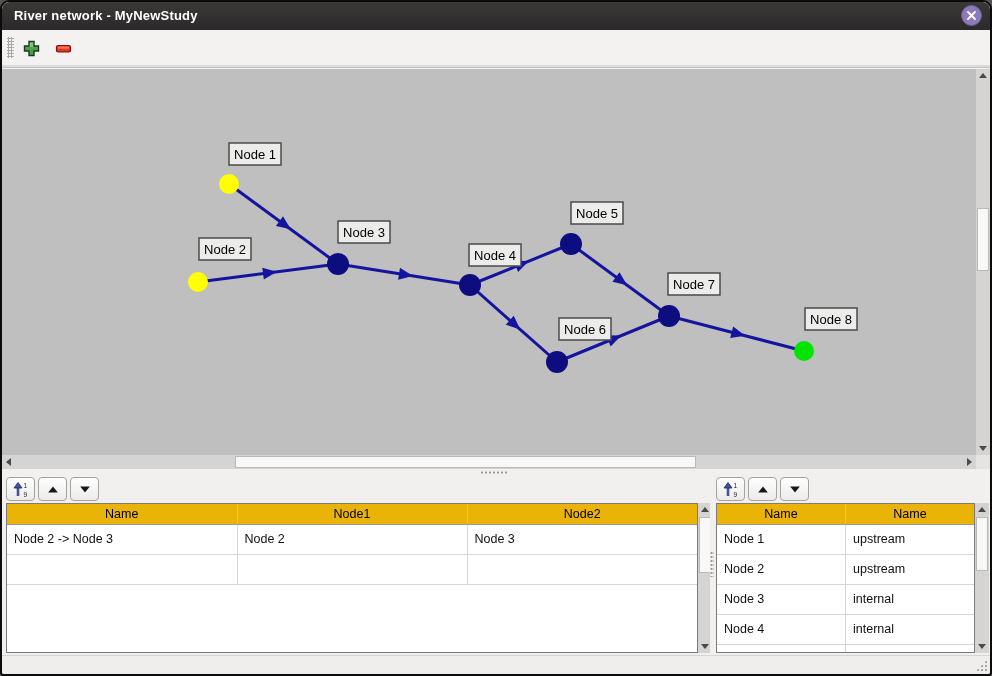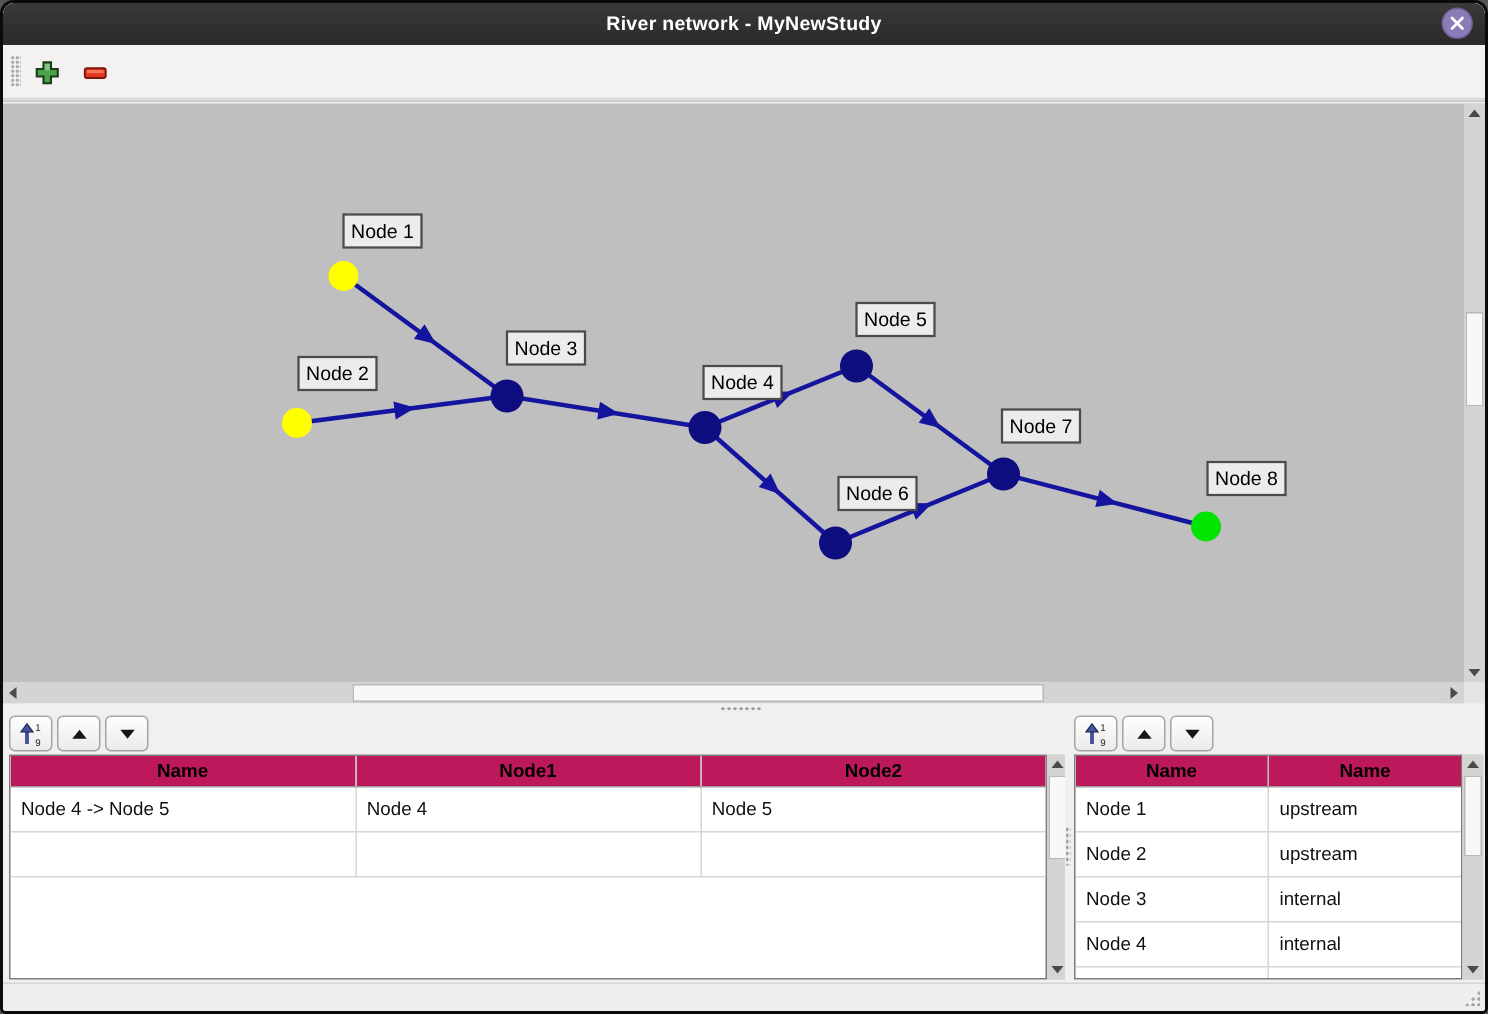--- a/index.html
+++ b/index.html
@@ -9,21 +9,21 @@
     background:#f1f0ef; border:2px solid #0b0b0b;
     border-radius:9px 9px 4px 4px; overflow:hidden;
   }
   
   #titlebar {
     position:absolute; top:0; left:0; right:0; height:28px;
     background:linear-gradient(#3b3938,#2b2929);
     border-radius:7px 7px 0 0;
   }
   #title-text {
-    position:absolute; left:0; right:0; top:6px; text-align:center;
+    position:absolute; left:12px; right:0; top:6px; text-align:left;
     color:#fff; font-size:13px; font-weight:bold; letter-spacing:.2px;
   }
   #close-button {
     position:absolute; right:8px; top:3px; width:21px; height:21px;
     border-radius:50%; background:#8d7ab8; border:1px solid #6e5d96;
     display:flex; align-items:center; justify-content:center; cursor:default;
   }
   #close-button svg { display:block; }
   
   #main-toolbar {
@@ -89,22 +89,22 @@
   .btn-1 { left:2px; } .btn-2 { left:34px; } .btn-3 { left:66px; }
   
   .table-wrap {
     position:absolute; top:28px; left:2px; bottom:2px;
     background:#fff; border:1px solid #7d7b79; overflow:hidden;
   }
   #left-table-wrap  { width:692px; }
   #right-table-wrap { width:259px; }
   table { border-collapse:collapse; width:100%; table-layout:fixed; }
   th {
-    height:20px; font-size:12.5px; font-weight:bold; text-align:center;
-    background:#be185d; border-bottom:1px solid #9c9a98; border-right:1px solid #c4c2c0;
+    height:20px; font-size:12.5px; font-weight:normal; text-align:center;
+    background:#eab308; border-bottom:1px solid #9c9a98; border-right:1px solid #c4c2c0;
     overflow:hidden; white-space:nowrap;
   }
   th:last-child { border-right:none; }
   td {
     height:30px; font-size:12.5px; padding-left:7px; color:#111;
     border-bottom:1px solid #d8d6d4; border-right:1px solid #d8d6d4;
     overflow:hidden; white-space:nowrap; background:#fff;
   }
   td:last-child { border-right:none; }
   .table-vscroll { position:absolute; top:28px; width:14px; height:150px; background:#d5d4d3; }
@@ -245,23 +245,23 @@
         <table id="branch-table">
             <thead>
               <tr>
                 <th>Name</th>
                 <th>Node1</th>
                 <th>Node2</th>
               </tr>
             </thead>
             <tbody>
               <tr>
-                <td>Node 4 -&gt; Node 5</td>
-                <td>Node 4</td>
-                <td>Node 5</td>
+                <td>Node 2 -&gt; Node 3</td>
+                <td>Node 2</td>
+                <td>Node 3</td>
               </tr>
               <tr>
                 <td></td>
                 <td></td>
                 <td></td>
               </tr>
             </tbody>
           </table>
       </div>
       <div class="table-vscroll" id="left-table-vscroll">

